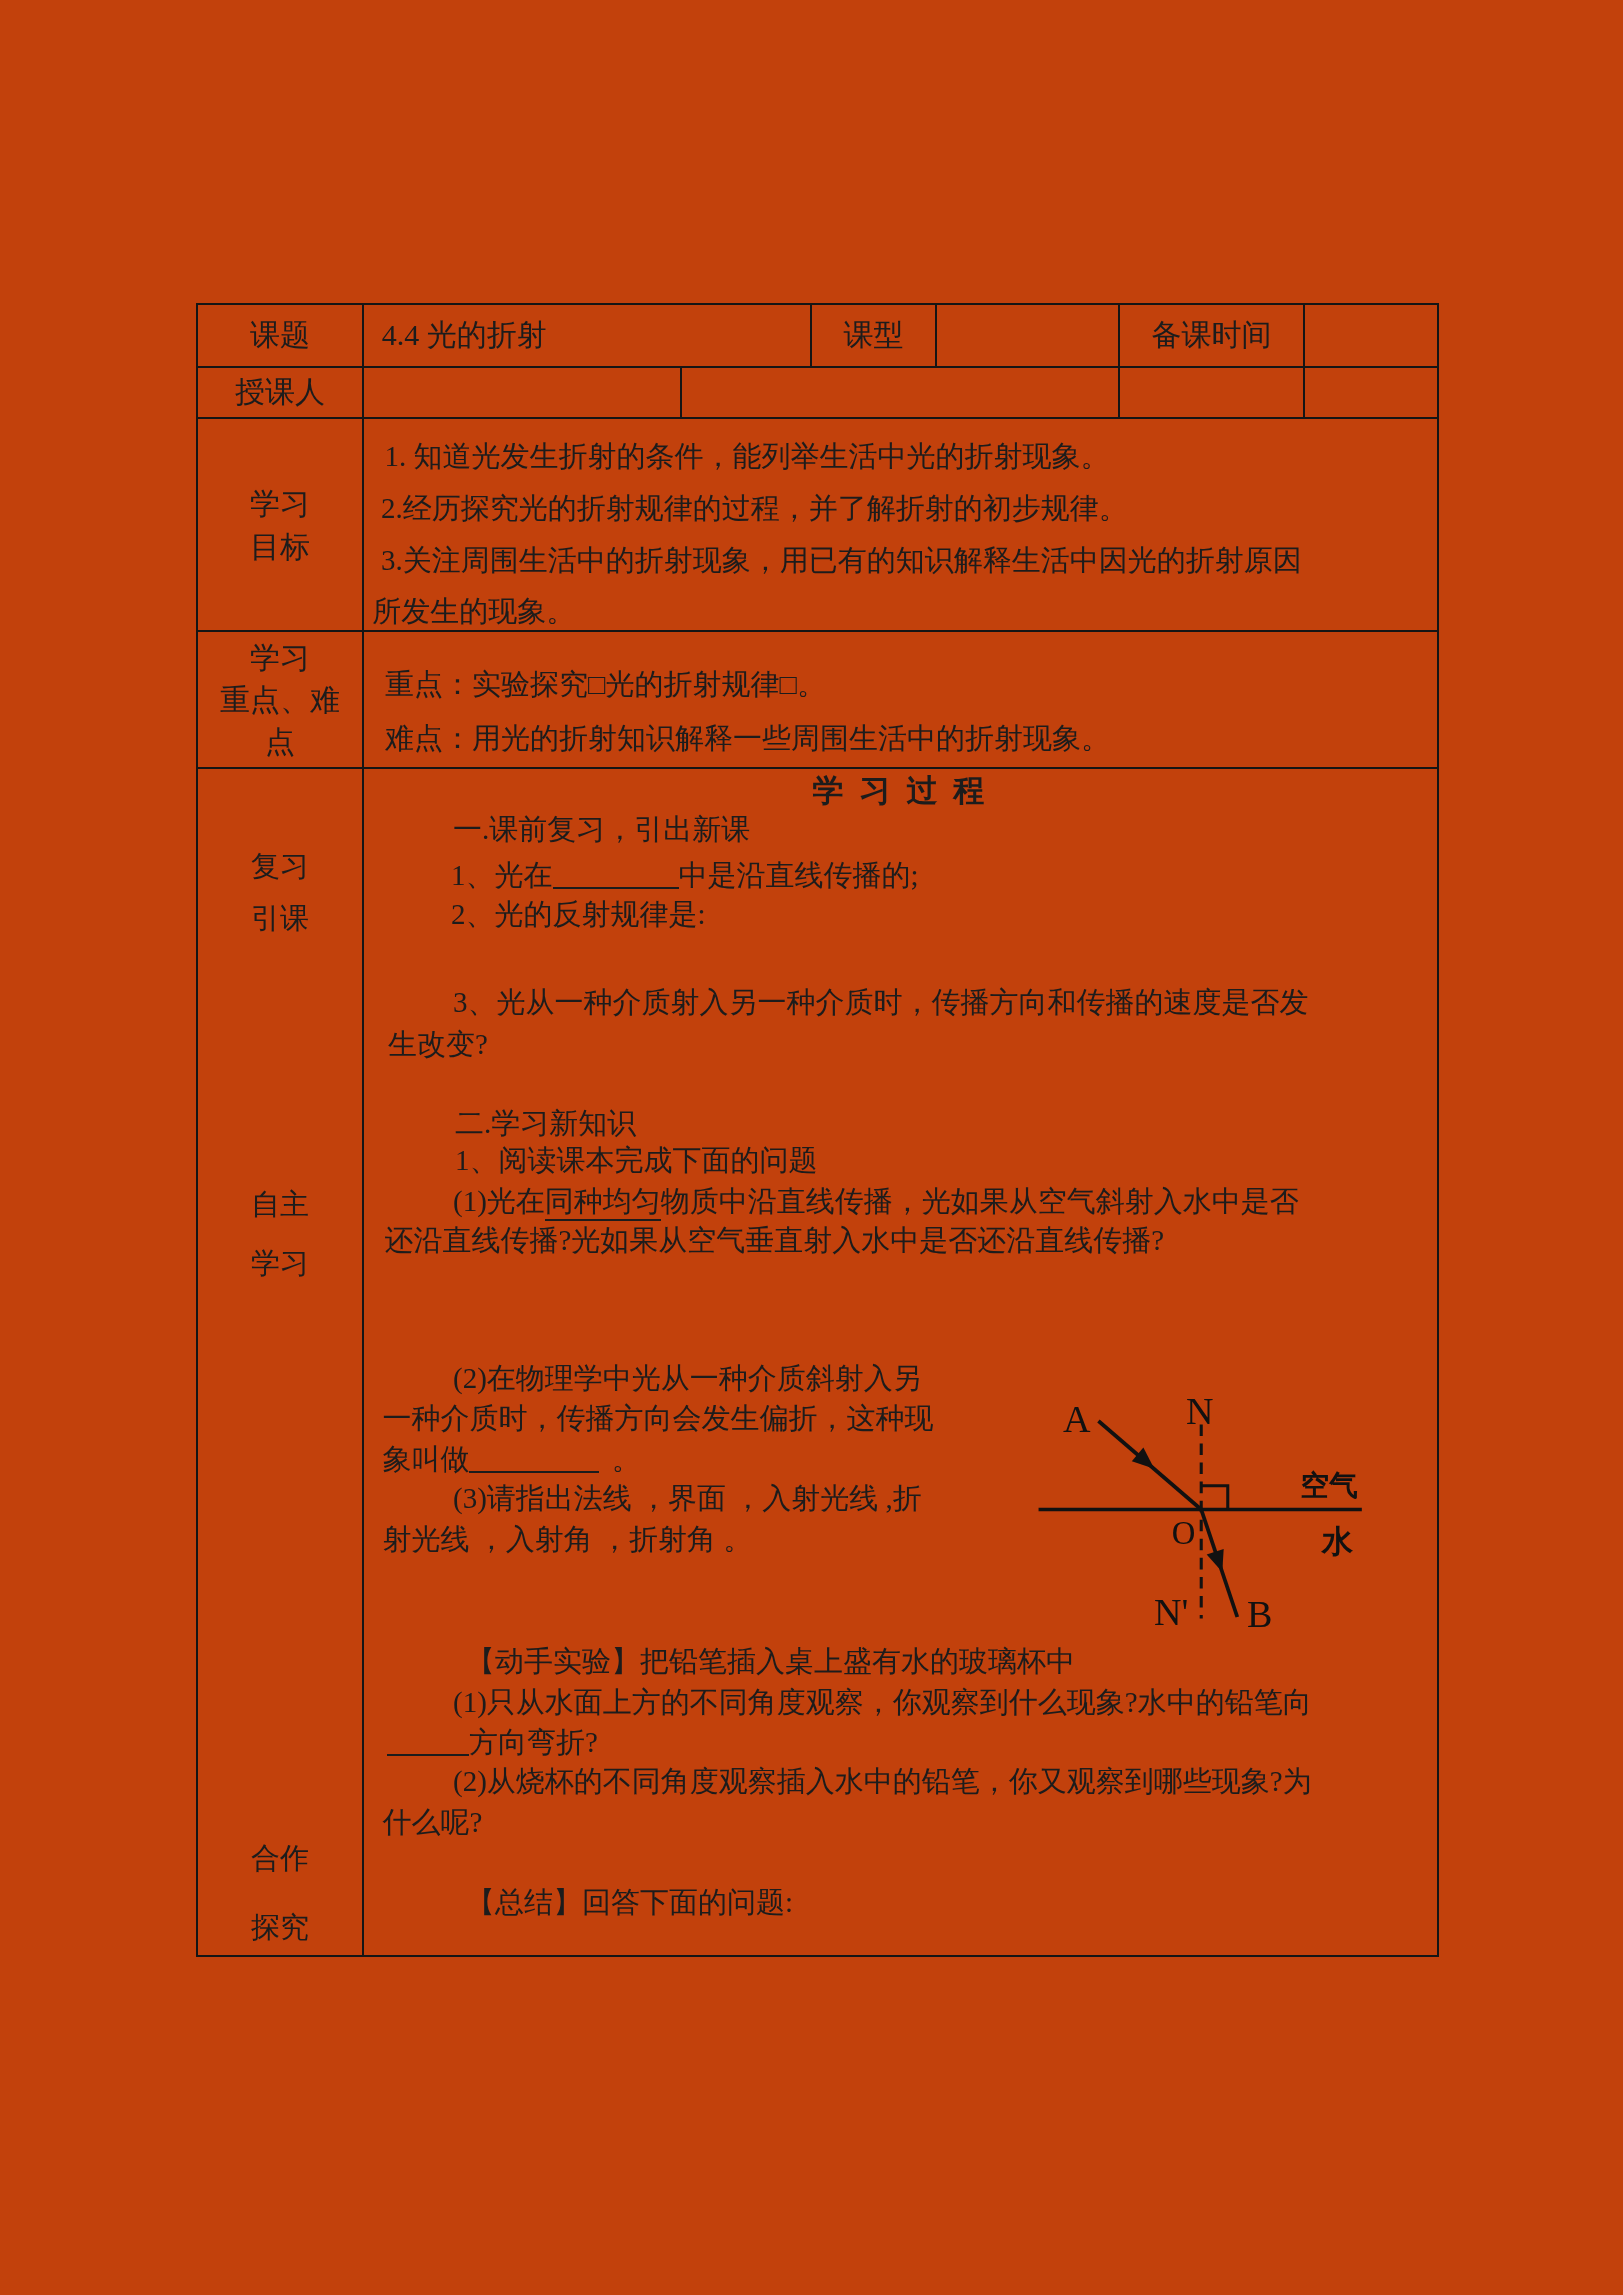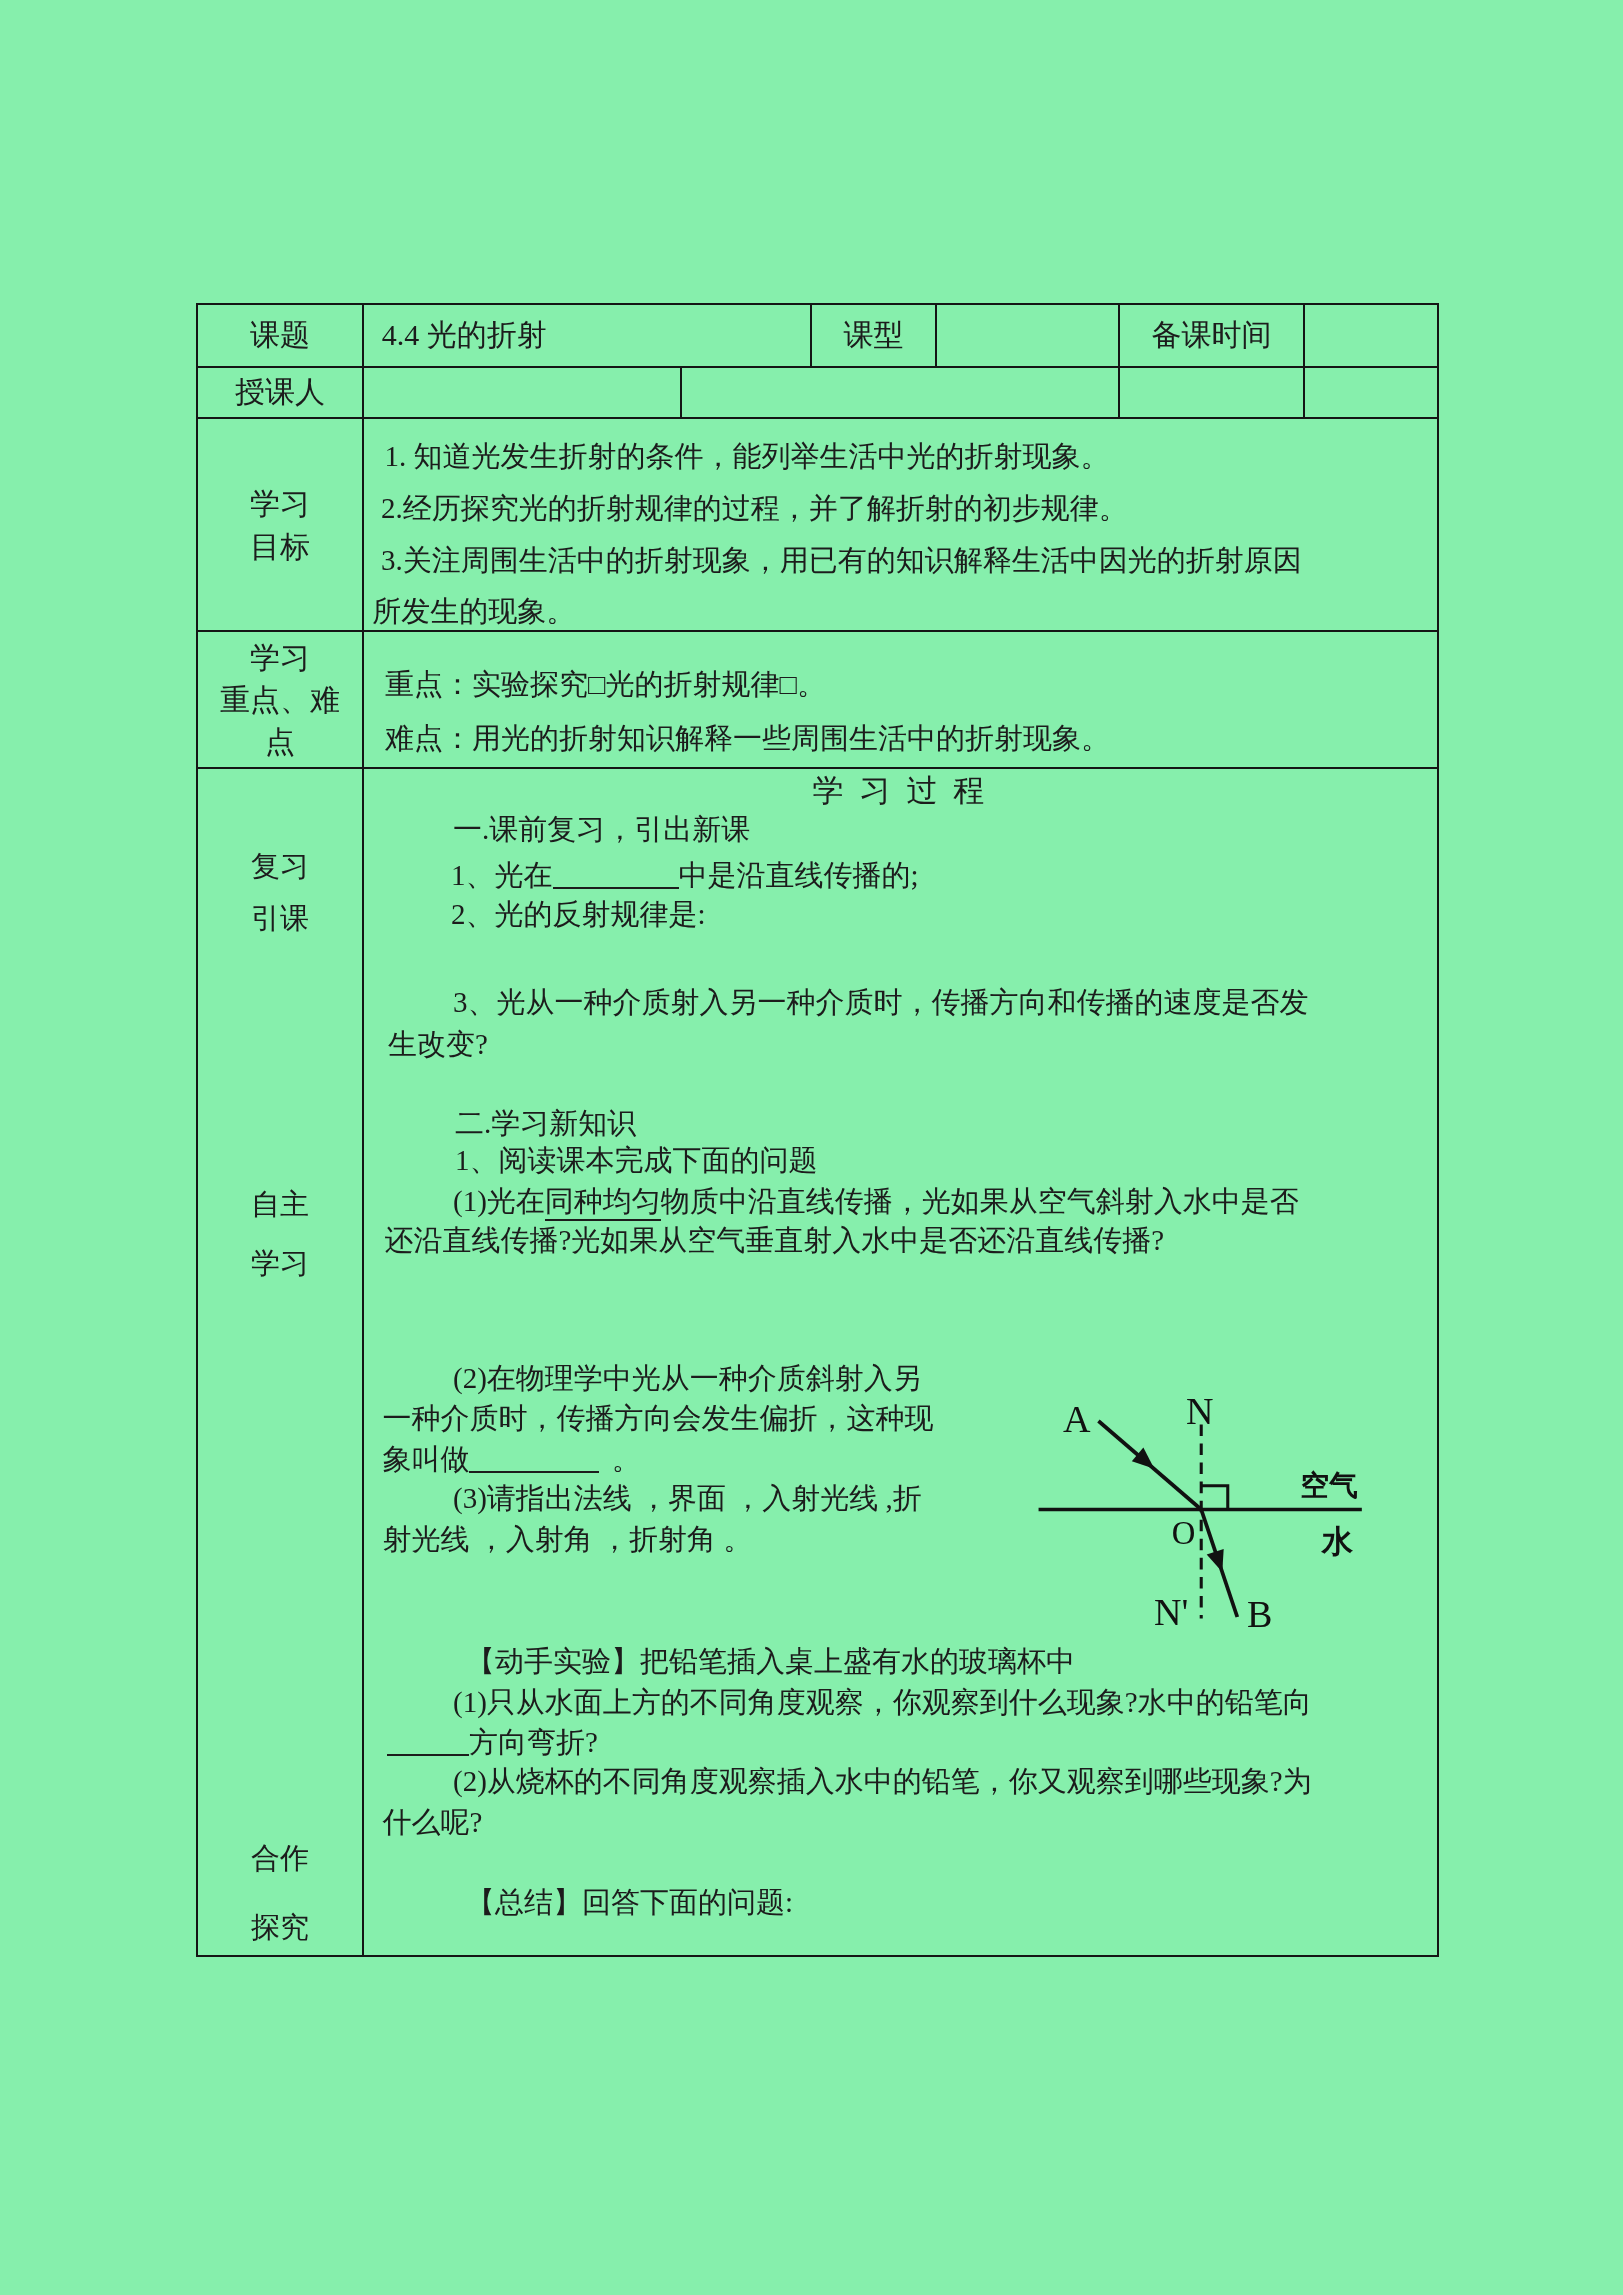--- a/index.html
+++ b/index.html
@@ -1,36 +1,36 @@
 <!DOCTYPE html>
 <html style="font-size:11px"><head>
 <meta charset="utf-8">
 <style>
   * { margin:0; padding:0; box-sizing:border-box; }
   html,body { background:#e8e8e8; }
   .page {
-    position:relative; width:1623px; height:2295px; background:#86efac;
+    position:relative; width:1623px; height:2295px; background:#c2410c;
     margin:0 auto; overflow:hidden;
     font-family:"Liberation Serif","DejaVu Serif",serif;
     color:#1c1c1c;
   }
   table.doc { position:absolute; left:196px; top:303px; width:1242px;
     border-collapse:collapse; table-layout:fixed; }
   table.doc td {
     border-left:2px solid #151515; border-right:2px solid #151515;
     border-top:2.7px solid #151515; border-bottom:2.7px solid #151515;
     vertical-align:middle; font-size:30px; color:#1c1c1c;
   }
   table.doc { border:2.7px solid #151515; }
   td.lab { text-align:center; }
   td.rel { position:relative; }
   .cellpad { padding-left:17.7px; font-size:30px; }
   .ln { position:absolute; white-space:nowrap; font-size:29px; line-height:35px; }
   .ctr { left:0; right:0; text-align:center; }
-  .proc-title { font-size:31px; letter-spacing:4.1px; }
+  .proc-title { font-size:31px; letter-spacing:4.1px;font-weight:bold; }
   .sideln { position:absolute; left:0; right:0; text-align:center; font-size:29px; }
   .lab2 { line-height:43px; font-size:29px; }
   .lab3 { line-height:42px; font-size:29px; }
   .blank { display:inline-block; border-bottom:2.7px solid #1c1c1c; height:20.5px;
     vertical-align:-4.1px; }
   .ul { border-bottom:2.7px solid #1c1c1c; padding-bottom:2px; }
   .diagram { position:absolute; }
   .footer-title {
     position:absolute; left:0; right:0; top:2053px; text-align:center;
     font-family:"Liberation Sans","DejaVu Sans",sans-serif;

